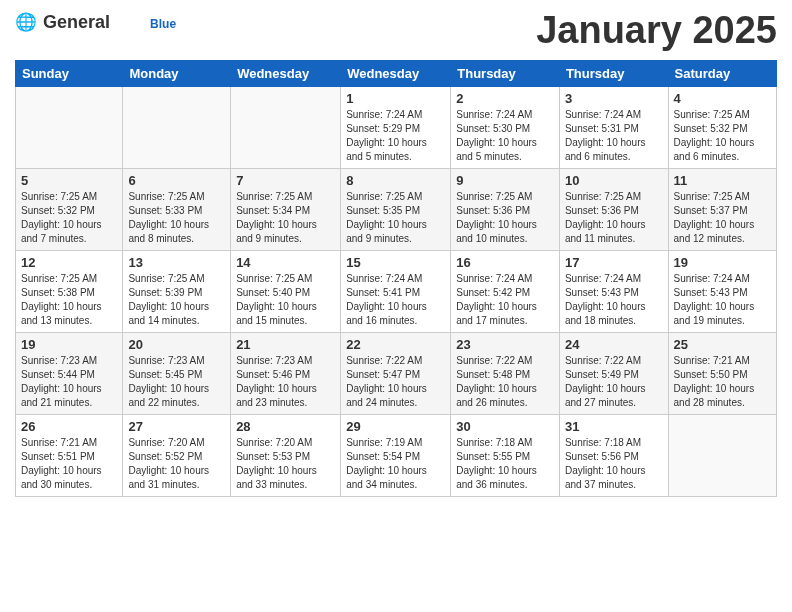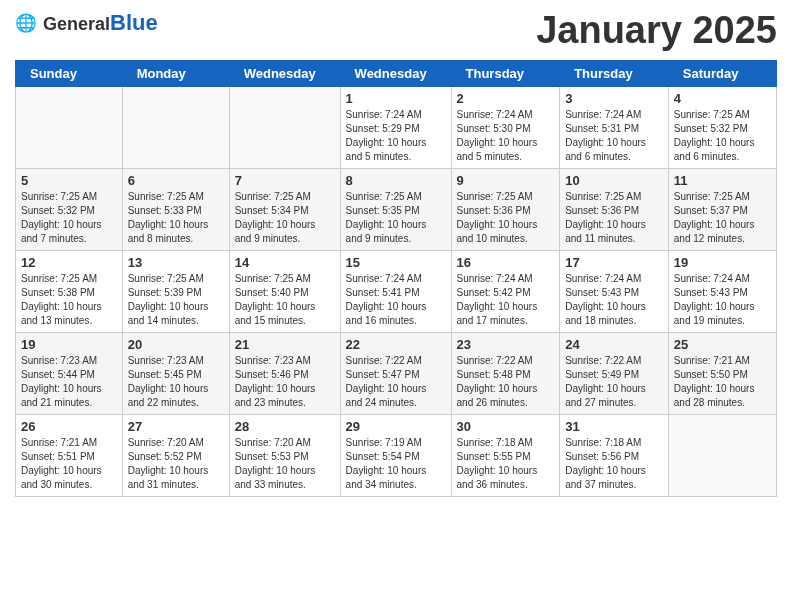--- a/index.html
+++ b/index.html
@@ -26,23 +26,24 @@
       display: flex;
       align-items: center;
       gap: 4px;
     }
     .logo-text-general {
       font-size: 18px;
       font-weight: bold;
       color: #333;
     }
     .logo-text-blue {
-      font-size: 22px;
+      font-size: 12px;
       font-weight: bold;
       color: #1565c0;
+      padding-left: 40px;
     }
     .logo-icon {
       width: 24px;
       height: 24px;
     }
     .title-block {
       text-align: right;
     }
     .month-title {
       font-size: 38px;
@@ -56,21 +57,21 @@
     }
     .calendar {
       width: 100%;
       border-collapse: collapse;
       border: 1px solid #ccc;
     }
     .calendar th {
       background-color: #1565c0;
       color: #fff;
       text-align: left;
-      padding: 5px 14px;
+      padding: 5px 6px;
       font-size: 13px;
       font-weight: bold;
       border: 1px solid #1565c0;
     }
     .calendar td {
       vertical-align: top;
       border: 1px solid #ccc;
       padding: 4px 5px;
       width: 113px;
       min-height: 80px;

